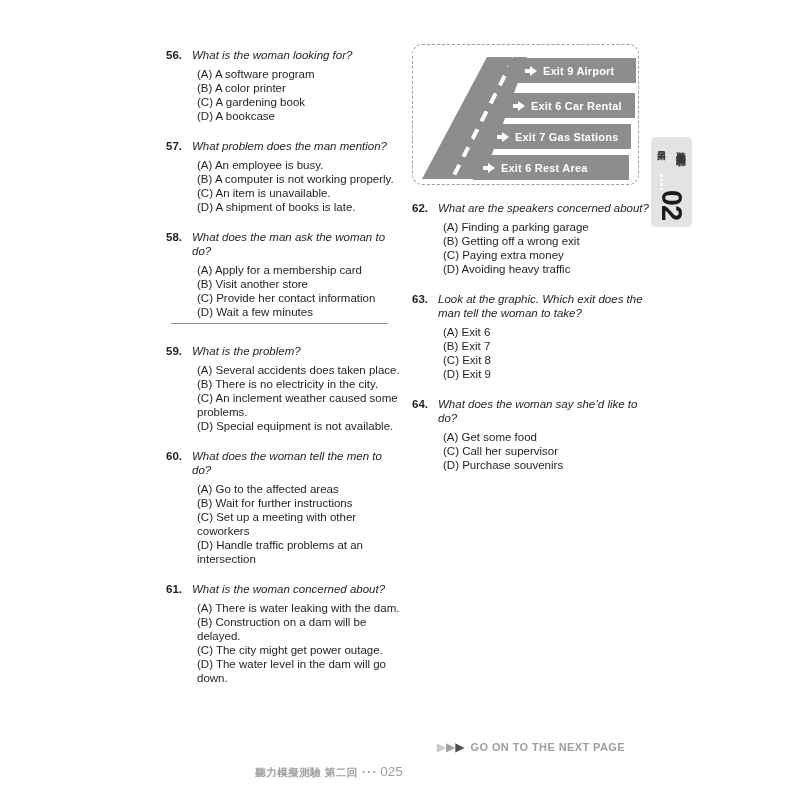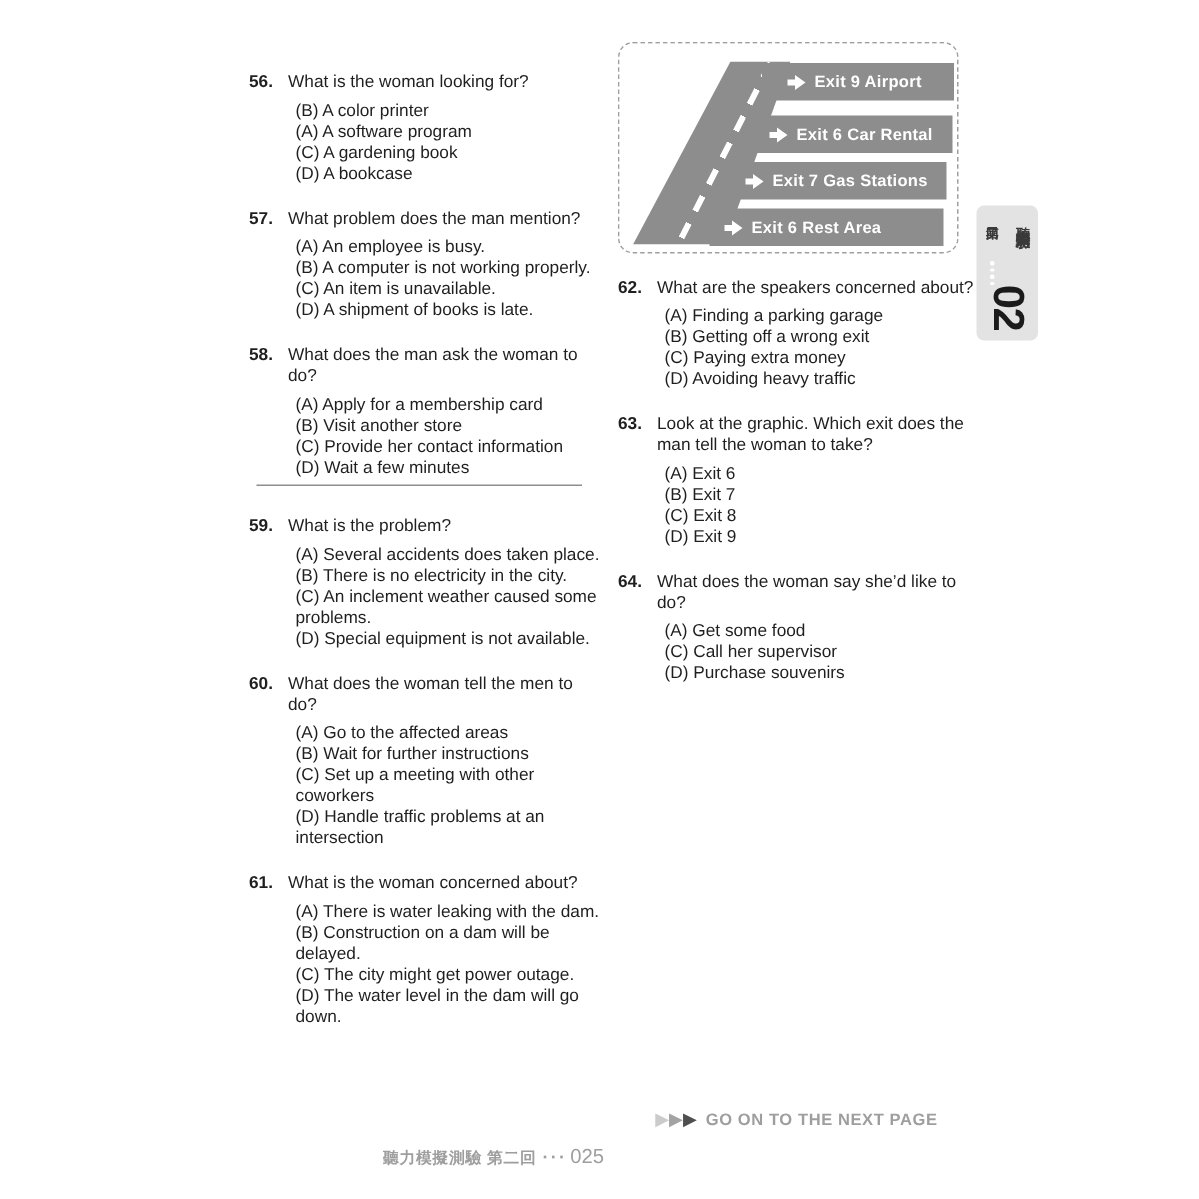--- a/index.html
+++ b/index.html
@@ -4,26 +4,26 @@
 <style>
   html,body{margin:0;padding:0;}
   body{
     width:799px;height:799px;position:relative;overflow:hidden;
     background:#ffffff;
     font-family:"Liberation Sans","DejaVu Sans",sans-serif;
     color:var(--text,#1f1f1f);
   }
   .col{position:absolute;}
   .col-left{left:166px;top:48px;width:230px;}
-  .col-right{left:412px;top:28px;width:235px;}
+  .col-right{left:412px;top:44px;width:235px;}
 
   .question{display:flex;margin-bottom:16px;}
   .qnum{flex:0 0 26px;font-weight:700;font-size:11.5px;line-height:14px;}
   .qbody{flex:1;}
-  .qtext{font-size:11.5px;line-height:14px;margin-bottom:5px;white-space:pre;}
+  .qtext{font-size:11.5px;line-height:14px;margin-bottom:5px;white-space:pre;font-style:italic;}
   .options{padding-left:5px;}
   .option{font-size:11.5px;line-height:14px;white-space:pre;}
 
   .divider{border-top:1px solid #8e8e8e;width:217px;margin:-12px 0 20px 5px;height:0;}
 
   
   .graphic-box{
     position:relative;width:225px;height:139px;margin-bottom:16px;
     border:1px dashed #9f9f9f;border-radius:10px;background:#fff;
   }
@@ -87,22 +87,22 @@
 </head>
 <body>
 
 <div class="col col-left">
 
   <div class="question">
     <div class="qnum">56.</div>
     <div class="qbody">
       <div class="qtext">What is the woman looking for?</div>
       <div class="options">
+        <div class="option">(A) A software program</div>
         <div class="option">(B) A color printer</div>
-        <div class="option">(A) A software program</div>
         <div class="option">(C) A gardening book</div>
         <div class="option">(D) A bookcase</div>
       </div>
     </div>
   </div>
 
   <div class="question">
     <div class="qnum">57.</div>
     <div class="qbody">
       <div class="qtext">What problem does the man mention?</div>

